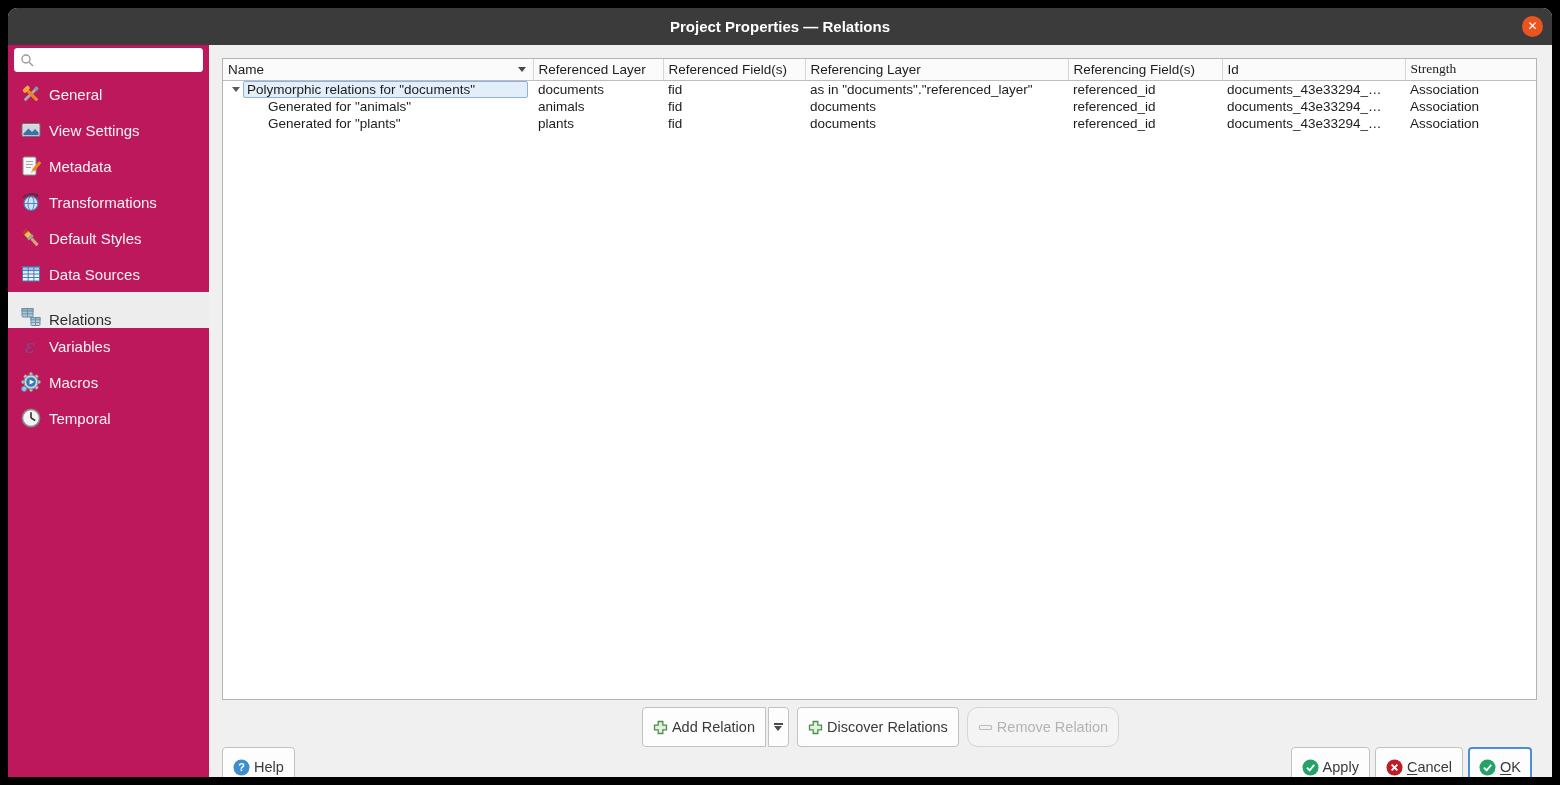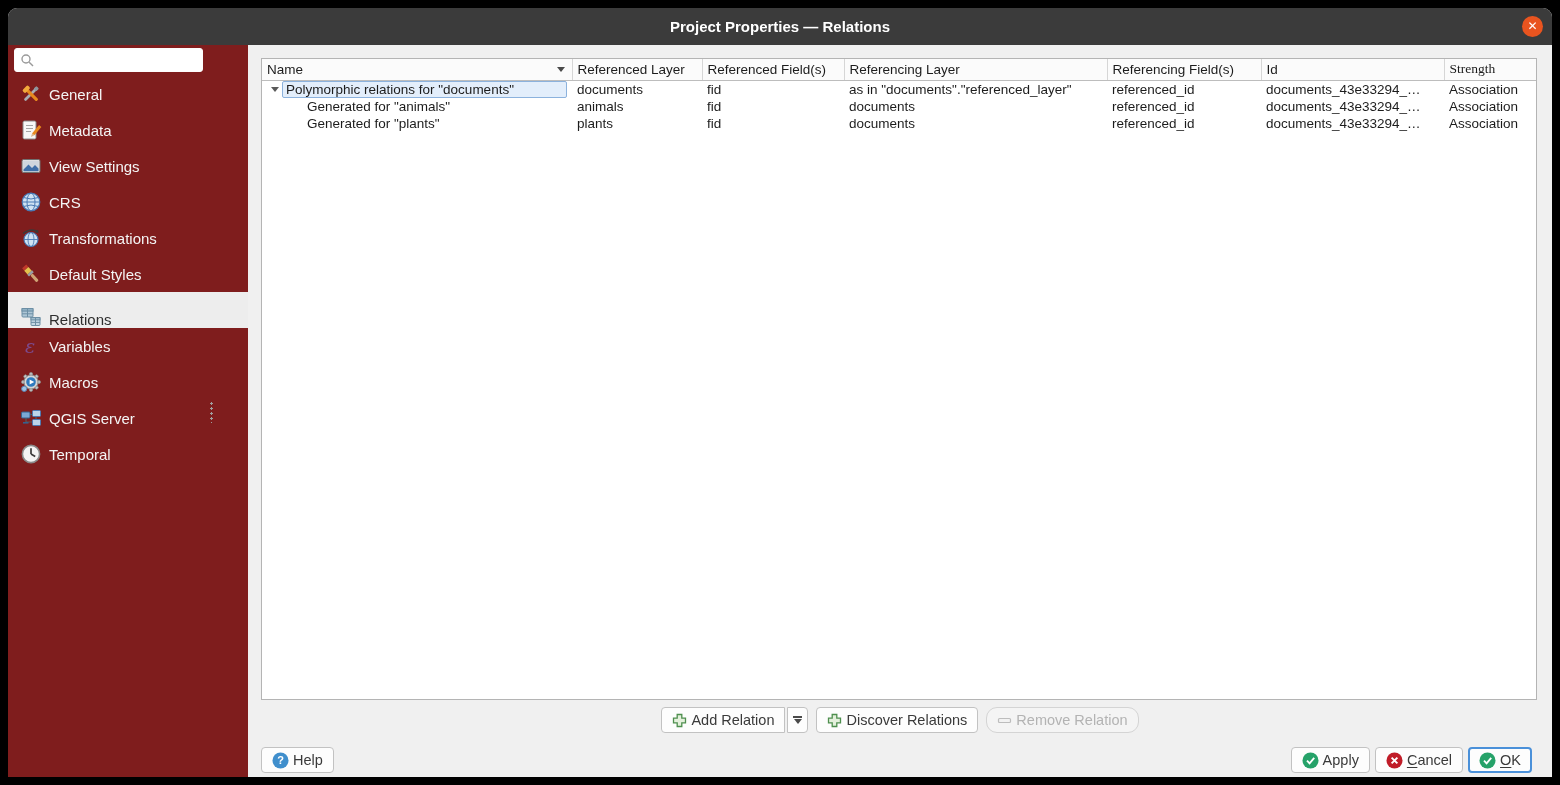--- a/index.html
+++ b/index.html
@@ -12,21 +12,21 @@
   .titlebar { position:relative; height:37px; background:#3b3b3b; }
   .titlebar .title { text-align:center; line-height:37px; color:#ffffff; font-size:15px; font-weight:bold; }
   .close-btn { position:absolute; right:9px; top:8px; width:21px; height:21px; border-radius:50%;
                background:#e9541f; border:none; color:#fff; font-size:12px; line-height:21px;
                text-align:center; cursor:pointer; display:flex; align-items:center; justify-content:center; }
 
   
   .body { position:relative; display:flex; height:732px; }
 
   
-  .sidebar { position:relative; width:240px; background:#7f1d1d; flex:none; }
+  .sidebar { position:relative; width:201px; background:#be185d; flex:none; }
   .search { display:block; width:189px; height:24px; margin:3px 6px 4px 6px; background:#fff;
             border:1px solid #fdfdfd; border-radius:3px; padding:0 4px 0 24px; font-size:13px; color:#333; }
   .search-icon { position:absolute; left:12px; top:8px; pointer-events:none; }
   .nav-item { height:36px; display:flex; align-items:center; padding-left:12px; gap:7px;
               color:#f4f4f4; font-size:15px; cursor:pointer; }
   .nav-item.selected { background:#ededed; color:#2e2e2e;align-items:flex-end; }
   .nav-icon { width:22px; height:22px; flex:none; display:inline-flex; }
 
   .splitter-dots { position:absolute; left:202px; top:356px; width:3px; height:22px;
                    background-image:radial-gradient(circle, #a0a0a0 1px, transparent 1.2px);
@@ -50,21 +50,21 @@
   .name-wrap { display:flex; align-items:center; height:17px; }
   .expander { width:15px; flex:none; display:flex; align-items:center; justify-content:center; cursor:pointer; }
   .expander .tri { width:0; height:0; border-left:4.5px solid transparent; border-right:4.5px solid transparent;
                    border-top:5.5px solid #5a5a5a; }
   .cell-selected { flex:1; height:17px; line-height:15px; background:#e3eefb; border:1px solid #8cb2dd;
                    border-radius:2px; padding:0 3px; }
   .child-name { padding-left:40px; }
 
   
   .rel-buttons { position:absolute; left:0; right:0; top:662px; display:flex; justify-content:center; gap:8px; }
-  .btn { height:26px; display:inline-flex; align-items:center; gap:4px; background:#fdfdfd;
+  .btn { height:40px; display:inline-flex; align-items:center; gap:4px; background:#fdfdfd;
          border:1px solid #c2c2c2; border-radius:4px; font-size:14.5px; color:#3a3a3a;
          padding:0 10px; cursor:pointer; font-family:inherit; }
   .btn.disabled { color:#b3b3b3; border-color:#d4d4d4; background:#f4f4f4; cursor:default;border-radius:11px; }
   .split { display:inline-flex; }
   .split .btn.main { border-radius:4px 0 0 4px; }
   .split .arrow-seg { width:21px; padding:0; justify-content:center; border-radius:0 4px 4px 0;
                       margin-left:2px; display:inline-flex; align-items:center; }
   .menu-caret { display:flex; flex-direction:column; align-items:center; }
   .menu-caret .bar { width:9px; height:1.5px; background:#4a4a4a; margin-bottom:1.5px; }
   .menu-caret .tri { width:0; height:0; border-left:4.5px solid transparent; border-right:4.5px solid transparent;
@@ -113,56 +113,44 @@
                     <rect x="7.2" y="2.2" width="7.6" height="4.2" rx="1.4" fill="#f2a93c"></rect>
                   </g>
               </svg>
             </span>
             <span>General</span>
           </div>
 
           <div class="nav-item">
             <span class="nav-icon">
               <svg width="22" height="22" viewBox="0 0 22 22">
+                <rect x="2" y="4.5" width="18" height="13" rx="1.5" fill="#e4e4e4" stroke="#707070"></rect>
+                <rect x="3.2" y="5.7" width="15.6" height="10.6" fill="#cfd6dd"></rect>
+                <path d="M3.5 14.5 L8.5 9.5 L12 13 L15 10 L18.5 13.5 L18.5 16.2 L3.5 16.2 Z" fill="#3f6fa8"></path>
+              </svg>
+            </span>
+            <span>View Settings</span>
+          </div>
+
+          <div class="nav-item">
+            <span class="nav-icon">
+              <svg width="22" height="22" viewBox="0 0 22 22">
                 <rect x="3" y="2" width="13" height="18" rx="1.5" fill="#f7f7f7" stroke="#8a8a8a"></rect>
                 <line x1="6" y1="6.5" x2="13" y2="6.5" stroke="#a5a5a5" stroke-width="1.2"></line>
                 <line x1="6" y1="9.5" x2="13" y2="9.5" stroke="#a5a5a5" stroke-width="1.2"></line>
                 <line x1="6" y1="12.5" x2="11" y2="12.5" stroke="#a5a5a5" stroke-width="1.2"></line>
                 <g transform="rotate(40 15 13)">
                     <rect x="13.6" y="5" width="3" height="11" fill="#e8891e"></rect>
                     <polygon points="13.6,16 16.6,16 15.1,19.4" fill="#d8b48a"></polygon>
                   </g>
               </svg>
             </span>
             <span>Metadata</span>
           </div>
 
-          <div class="nav-item">
-            <span class="nav-icon">
-              <svg width="22" height="22" viewBox="0 0 22 22">
-                <rect x="2" y="4.5" width="18" height="13" rx="1.5" fill="#e4e4e4" stroke="#707070"></rect>
-                <rect x="3.2" y="5.7" width="15.6" height="10.6" fill="#cfd6dd"></rect>
-                <path d="M3.5 14.5 L8.5 9.5 L12 13 L15 10 L18.5 13.5 L18.5 16.2 L3.5 16.2 Z" fill="#3f6fa8"></path>
-              </svg>
-            </span>
-            <span>View Settings</span>
-          </div>
-
-          <div class="nav-item">
-            <span class="nav-icon">
-              <svg width="22" height="22" viewBox="0 0 22 22">
-                <circle cx="11" cy="11" r="8.8" fill="#cfe2f3" stroke="#4a7ab5" stroke-width="1.2"></circle>
-                <ellipse cx="11" cy="11" rx="4" ry="8.8" fill="none" stroke="#4a7ab5"></ellipse>
-                <line x1="2.2" y1="11" x2="19.8" y2="11" stroke="#4a7ab5"></line>
-                <path d="M3.4 6.5 Q11 9.5 18.6 6.5" fill="none" stroke="#4a7ab5"></path>
-                <path d="M3.4 15.5 Q11 12.5 18.6 15.5" fill="none" stroke="#4a7ab5"></path>
-              </svg>
-            </span>
-            <span>CRS</span>
-          </div>
 
           <div class="nav-item">
             <span class="nav-icon">
               <svg width="22" height="22" viewBox="0 0 22 22">
                 <circle cx="11" cy="12.5" r="7" fill="#cfe2f3" stroke="#4a7ab5" stroke-width="1.1"></circle>
                 <ellipse cx="11" cy="12.5" rx="3" ry="7" fill="none" stroke="#4a7ab5" stroke-width="0.9"></ellipse>
                 <line x1="4" y1="12.5" x2="18" y2="12.5" stroke="#4a7ab5" stroke-width="0.9"></line>
                 <path d="M3 6.5 Q11 0.5 18 5" fill="none" stroke="#3a3a3a" stroke-width="1.5"></path>
                 <polygon points="18.8,5.6 14.8,5.8 17.6,2.6" fill="#3a3a3a"></polygon>
               </svg>
@@ -177,20 +165,33 @@
                   <rect x="8.2" y="0.8" width="5.6" height="3.2" fill="#c0392b"></rect>
                   <rect x="8.2" y="4" width="5.6" height="5" fill="#e3c24d"></rect>
                   <rect x="7.8" y="9" width="6.4" height="2.6" fill="#9aa0a6"></rect>
                   <rect x="9.4" y="11.6" width="3.2" height="9.4" rx="1.4" fill="#cfa374"></rect>
                 </g>
               </svg>
             </span>
             <span>Default Styles</span>
           </div>
 
+          <div class="nav-item">
+            <span class="nav-icon">
+              <svg width="22" height="22" viewBox="0 0 22 22">
+                <rect x="2.5" y="4" width="17" height="14" fill="#eaf1f8" stroke="#4a7ab5"></rect>
+                <rect x="2.5" y="4" width="17" height="3.6" fill="#a8c4e0" stroke="#4a7ab5"></rect>
+                <line x1="8.2" y1="4" x2="8.2" y2="18" stroke="#4a7ab5"></line>
+                <line x1="13.9" y1="4" x2="13.9" y2="18" stroke="#4a7ab5"></line>
+                <line x1="2.5" y1="11" x2="19.5" y2="11" stroke="#4a7ab5"></line>
+                <line x1="2.5" y1="14.5" x2="19.5" y2="14.5" stroke="#4a7ab5"></line>
+              </svg>
+            </span>
+            <span>Data Sources</span>
+          </div>
 
           <div class="nav-item selected">
             <span class="nav-icon">
               <svg width="22" height="22" viewBox="0 0 22 22">
                 <line x1="7" y1="8" x2="14" y2="14" stroke="#7d9bb0" stroke-width="1.4"></line>
                 <rect x="2" y="2.5" width="11" height="8.5" rx="1" fill="#aec6d6" stroke="#6d8fa5"></rect>
                 <rect x="2" y="2.5" width="11" height="2.6" fill="#8fb0c4" stroke="#6d8fa5"></rect>
                 <line x1="7.5" y1="2.5" x2="7.5" y2="11" stroke="#6d8fa5"></line>
                 <line x1="2" y1="7.8" x2="13" y2="7.8" stroke="#6d8fa5"></line>
                 <rect x="11" y="11.5" width="9" height="8" rx="1" fill="#c4d7e3" stroke="#6d8fa5"></rect>
@@ -222,32 +223,20 @@
                 </g>
                 <circle cx="11" cy="11" r="7" fill="#d6d6d6" stroke="#8a8a8a"></circle>
                 <circle cx="11" cy="11" r="4.8" fill="#2e7bbf"></circle>
                 <polygon points="9.6,8.4 14.2,11 9.6,13.6" fill="#ffffff"></polygon>
                 <circle cx="4.2" cy="17.8" r="2.6" fill="#9ec4e8" stroke="#5a87b5"></circle>
               </svg>
             </span>
             <span>Macros</span>
           </div>
 
-          <div class="nav-item">
-            <span class="nav-icon">
-              <svg width="22" height="22" viewBox="0 0 22 22">
-                <path d="M6 11 L6 15 L12 15 M10 7.5 L13 7.5 M16 9.5 L16 12.5" stroke="#5a5a5a" fill="none" stroke-width="1.2"></path>
-                <rect x="1.5" y="5" width="8.5" height="6" rx="1" fill="#7aa7d4" stroke="#35628f"></rect>
-                <rect x="12.5" y="3.5" width="8" height="6" rx="1" fill="#bcd4ea" stroke="#4a7ab5"></rect>
-                <rect x="12.5" y="12.5" width="8" height="6" rx="1" fill="#bcd4ea" stroke="#4a7ab5"></rect>
-                <rect x="3" y="15" width="5.5" height="1.6" fill="#35628f"></rect>
-              </svg>
-            </span>
-            <span>QGIS Server</span>
-          </div>
 
           <div class="nav-item">
             <span class="nav-icon">
               <svg width="22" height="22" viewBox="0 0 22 22">
                 <circle cx="11" cy="11" r="8.6" fill="#f4f4f4" stroke="#8a8a8a" stroke-width="1.6"></circle>
                 <line x1="11" y1="11" x2="11" y2="5.2" stroke="#3a3a3a" stroke-width="1.7"></line>
                 <line x1="11" y1="11" x2="15.2" y2="13.4" stroke="#3a3a3a" stroke-width="1.7"></line>
               </svg>
             </span>
             <span>Temporal</span>

